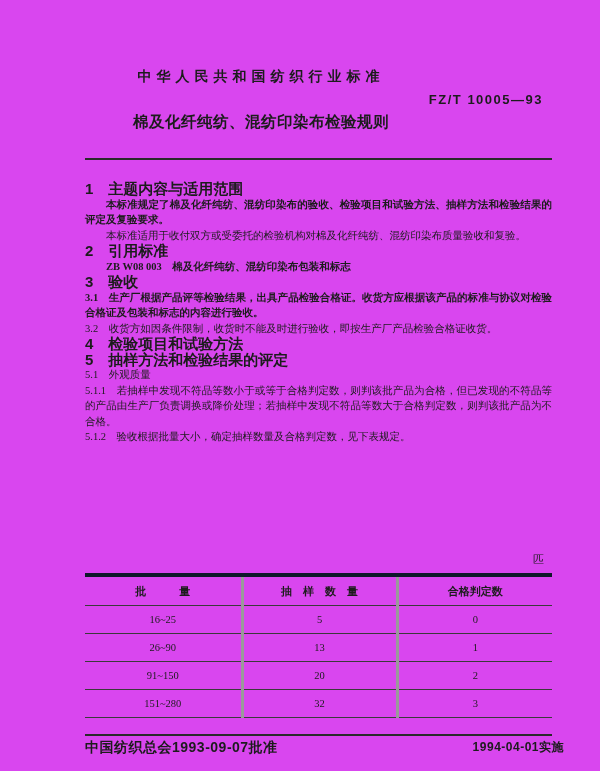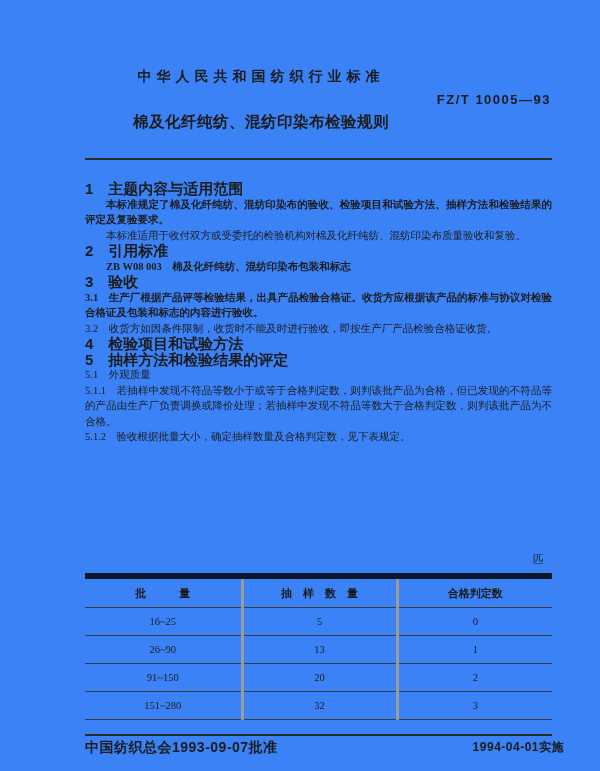--- a/index.html
+++ b/index.html
@@ -6,33 +6,33 @@
   body{
     width:600px;height:771px;
     background:#f4f4f2;
     font-family:"Liberation Serif","DejaVu Serif",serif;
     color:#1c1c1c;
     -webkit-font-smoothing:antialiased;
   }
   .page{
     position:relative;
     width:600px;height:771px;
-    background:#3b82f6;
+    background:#d946ef;
     overflow:hidden;
   }
   
   .std-type{
     position:absolute;top:68px;left:85px;width:352px;
     text-align:center;
     font-family:"Liberation Sans","DejaVu Sans",sans-serif;
     font-weight:bold;font-size:14px;letter-spacing:5px;
     white-space:nowrap;
   }
   .std-number{
-    position:absolute;top:92px;right:49px;
+    position:absolute;top:92px;right:57px;
     font-family:"Liberation Sans","DejaVu Sans",sans-serif;
     font-weight:bold;font-size:13px;letter-spacing:1.5px;
     white-space:nowrap;
   }
   .doc-title{
     position:absolute;top:112px;left:85px;width:352px;
     text-align:center;
     font-family:"Liberation Sans","DejaVu Sans",sans-serif;
     font-weight:bold;font-size:15.5px;letter-spacing:0.5px;
     white-space:nowrap;
@@ -68,21 +68,21 @@
     border-collapse:collapse;table-layout:fixed;
     font-size:10.5px;
   }
   .sample-table td,.sample-table th{
     text-align:center;vertical-align:middle;
     padding:0;height:27px;
     border-bottom:1.5px solid #3a3a3a;
     font-weight:normal;
   }
   .sample-table tr.head th{
-    border-top:6px solid #0f172a;
+    border-top:4px solid #0f172a;
     font-family:"Liberation Sans","DejaVu Sans",sans-serif;
     font-weight:bold;font-size:11px;height:28px;
   }
   .sample-table .vline{
     border-left:3px solid #9a9a9a;
   }
   
   .foot-rule{
     position:absolute;top:734px;left:85px;width:467px;height:1.5px;
     background:#2a2a2a;

